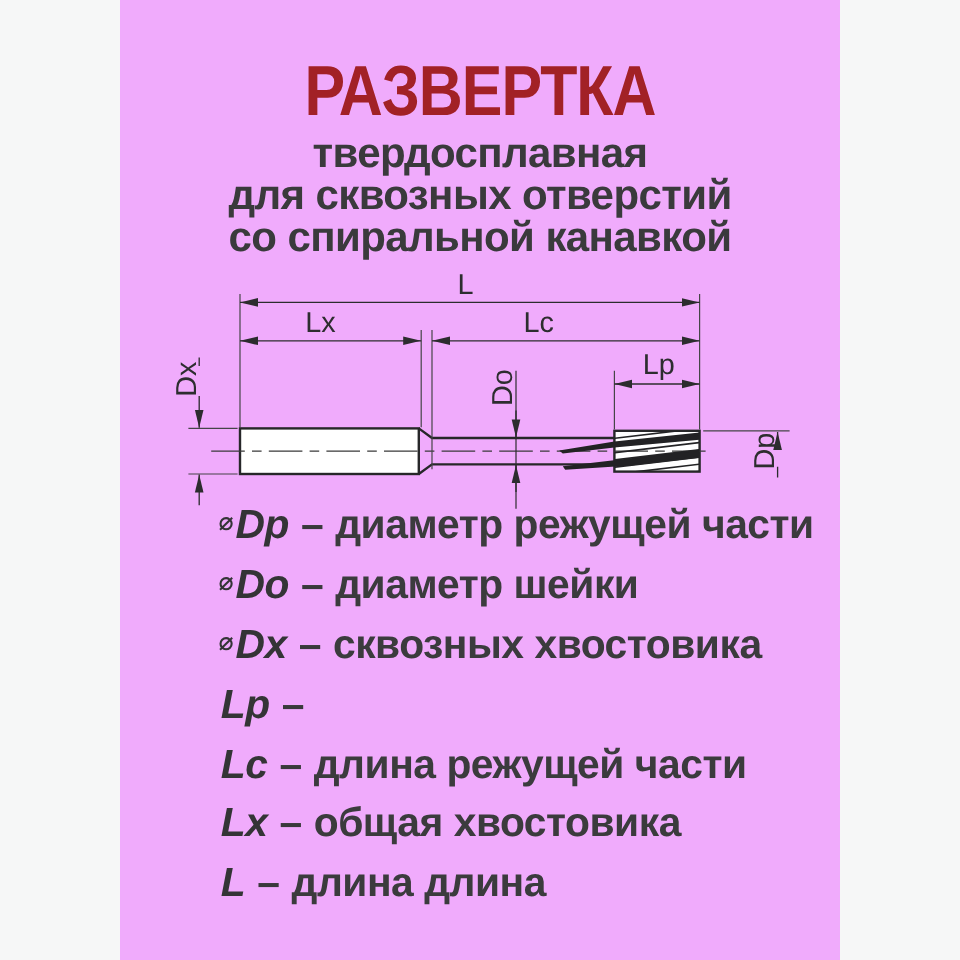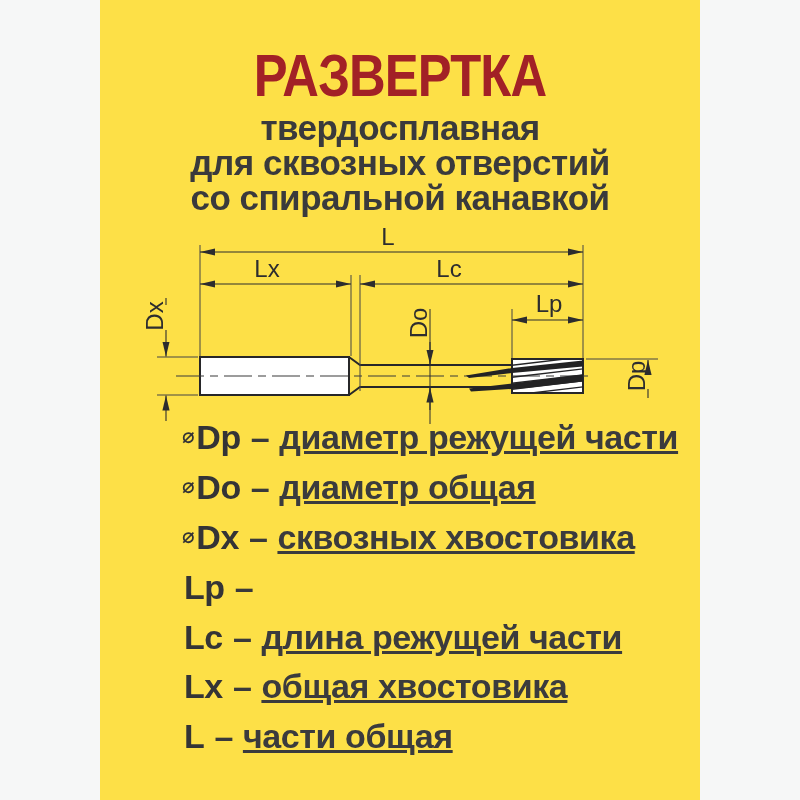--- a/index.html
+++ b/index.html
@@ -1,35 +1,35 @@
 <!DOCTYPE html>
 <html><head>
 <meta charset="utf-8">
 <style>
   html,body{margin:0;padding:0;width:800px;height:800px;overflow:hidden;}
   body{background:#f6f7f7;position:relative;font-family:"Liberation Sans",sans-serif;}
-  .panel{position:absolute;left:100px;top:0;width:600px;height:800px;background:#fde047;}
+  .panel{position:absolute;left:100px;top:0;width:600px;height:800px;background:#f0abfc;}
   .title{
     position:absolute;left:0;top:50px;width:600px;text-align:center;
     font-size:59px;line-height:52px;font-weight:700;color:#a22126;
     transform:scaleX(.86);transform-origin:50% 50%;letter-spacing:-1px;white-space:nowrap;
   }
   .subtitles{
     position:absolute;left:0;top:110px;width:600px;text-align:center;
     font-size:35px;line-height:35px;font-weight:700;color:#3a3a3c;letter-spacing:-0.5px;
   }
   .drawing{position:absolute;left:0;top:226px;width:600px;height:208px;}
   .legend{position:absolute;left:82px;top:413px;}
   .row{height:49.8px;display:flex;align-items:center;white-space:nowrap;
        font-size:34px;color:#39393b;letter-spacing:-0.4px;}
-  .sym{font-weight:700;color:#343436;}
+  .sym{font-weight:700;color:#343436;font-style:italic;}
   .dia{display:inline-block;font-size:21px;font-weight:700;margin-right:2px;
        transform:translateY(-6px);font-family:"DejaVu Sans",sans-serif;}
   .dash{margin:0 10px;font-weight:700;}
-  .desc{font-weight:700;color:#3b3b3d;text-decoration:underline;}
+  .desc{font-weight:700;color:#3b3b3d;}
   svg text{font-family:"Liberation Sans",sans-serif;font-size:24px;fill:#2d2d2f;}
 </style>
 </head>
 <body>
 
 <div class="panel">
 
   <div class="title">РАЗВЕРТКА</div>
 
   <div class="subtitles">
@@ -109,21 +109,21 @@
 
   <div class="legend">
     <div class="row">
       <span class="sym"><span class="dia">⌀</span><span>Dp</span></span>
       <span class="dash">–</span>
       <span class="desc">диаметр режущей части</span>
     </div>
     <div class="row">
       <span class="sym"><span class="dia">⌀</span><span>Do</span></span>
       <span class="dash">–</span>
-      <span class="desc">диаметр общая</span>
+      <span class="desc">диаметр шейки</span>
     </div>
     <div class="row">
       <span class="sym"><span class="dia">⌀</span><span>Dx</span></span>
       <span class="dash">–</span>
       <span class="desc">сквозных хвостовика</span>
     </div>
     <div class="row">
       <span class="sym"><span class="dia"></span><span>Lp</span></span>
       <span class="dash">–</span>
     </div>
@@ -133,17 +133,17 @@
       <span class="desc">длина режущей части</span>
     </div>
     <div class="row">
       <span class="sym"><span class="dia"></span><span>Lx</span></span>
       <span class="dash">–</span>
       <span class="desc">общая хвостовика</span>
     </div>
     <div class="row">
       <span class="sym"><span class="dia"></span><span>L</span></span>
       <span class="dash">–</span>
-      <span class="desc">части общая</span>
+      <span class="desc">длина длина</span>
     </div>
   </div>
 
 </div>
 
 </body></html>

